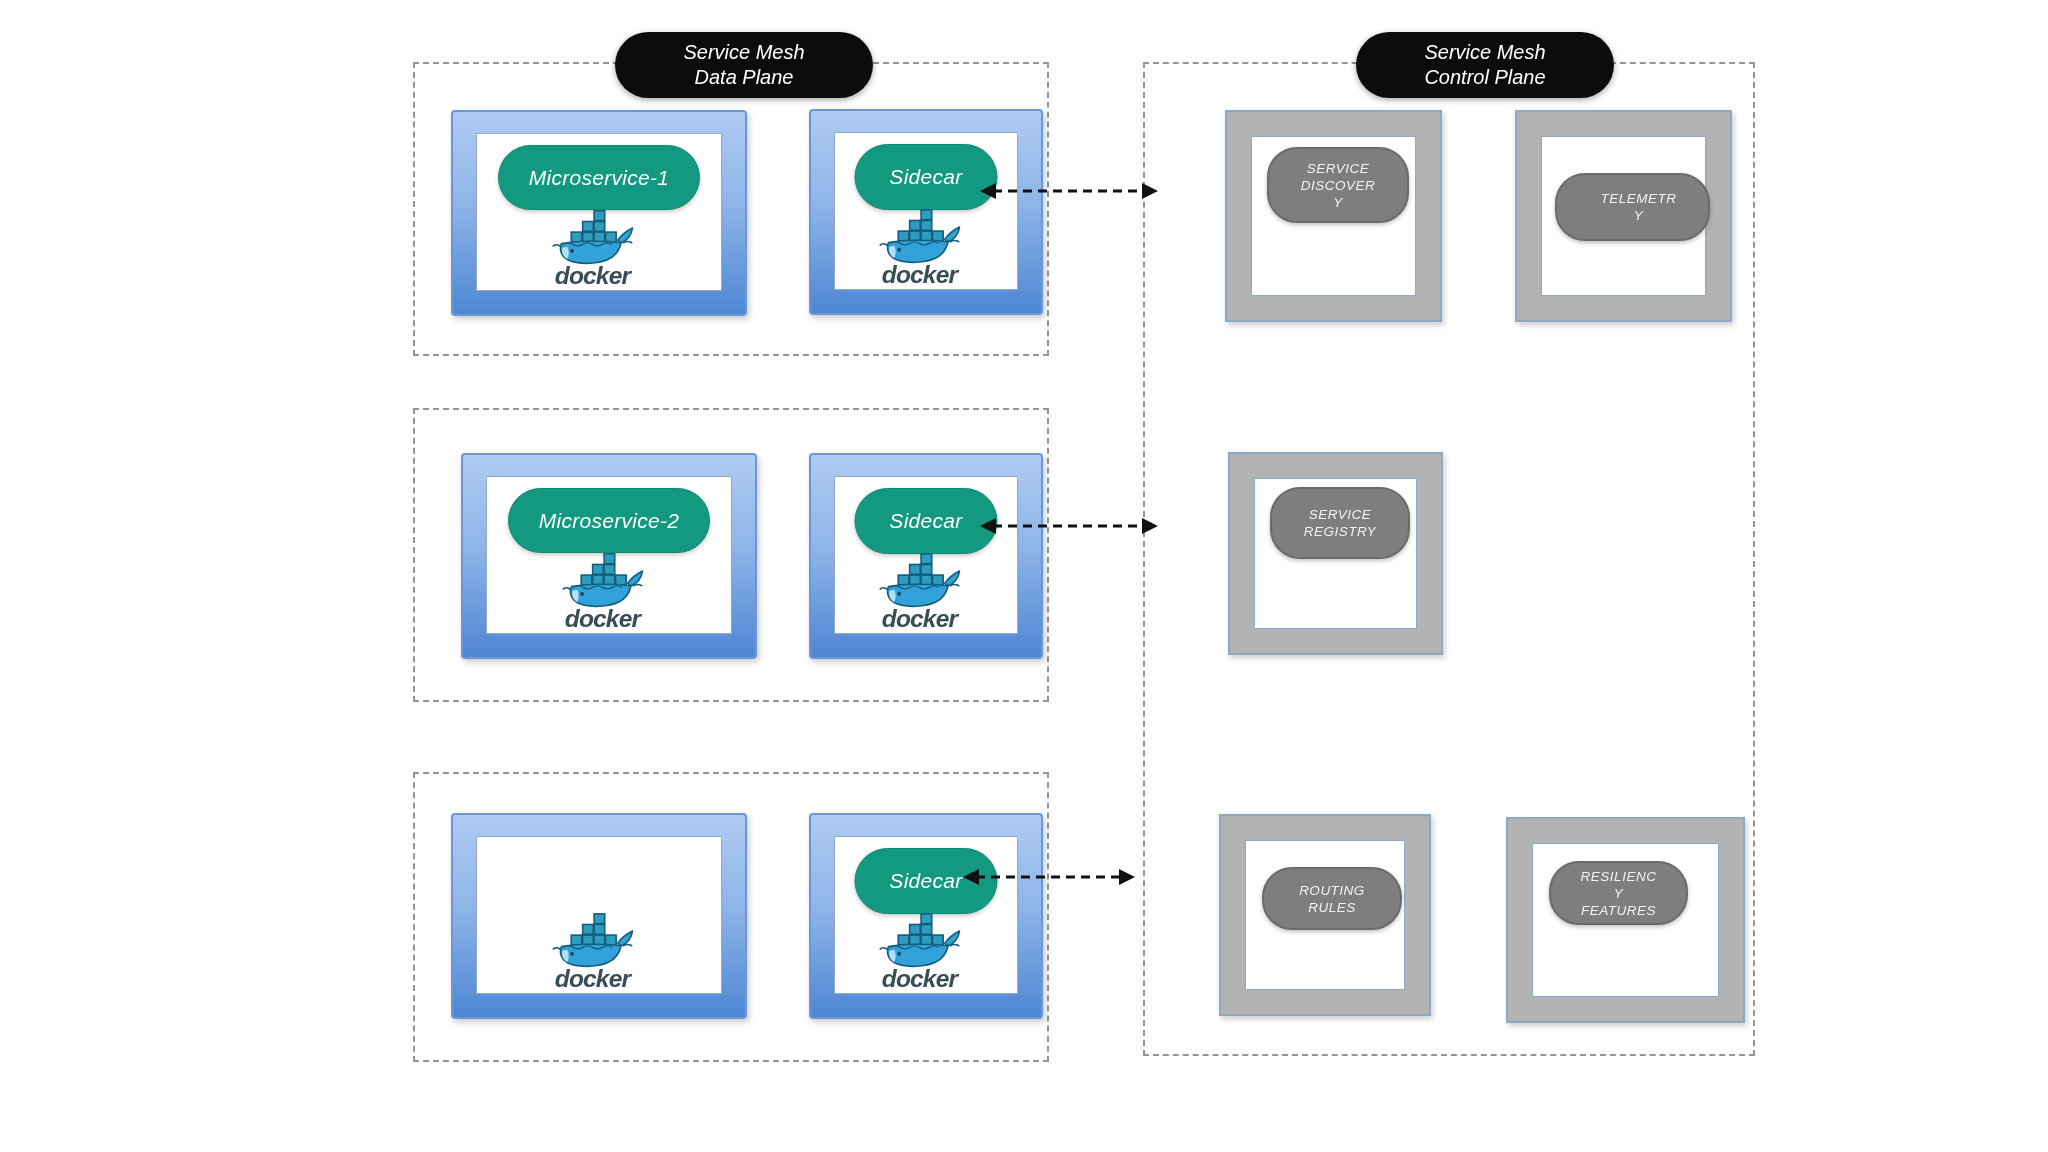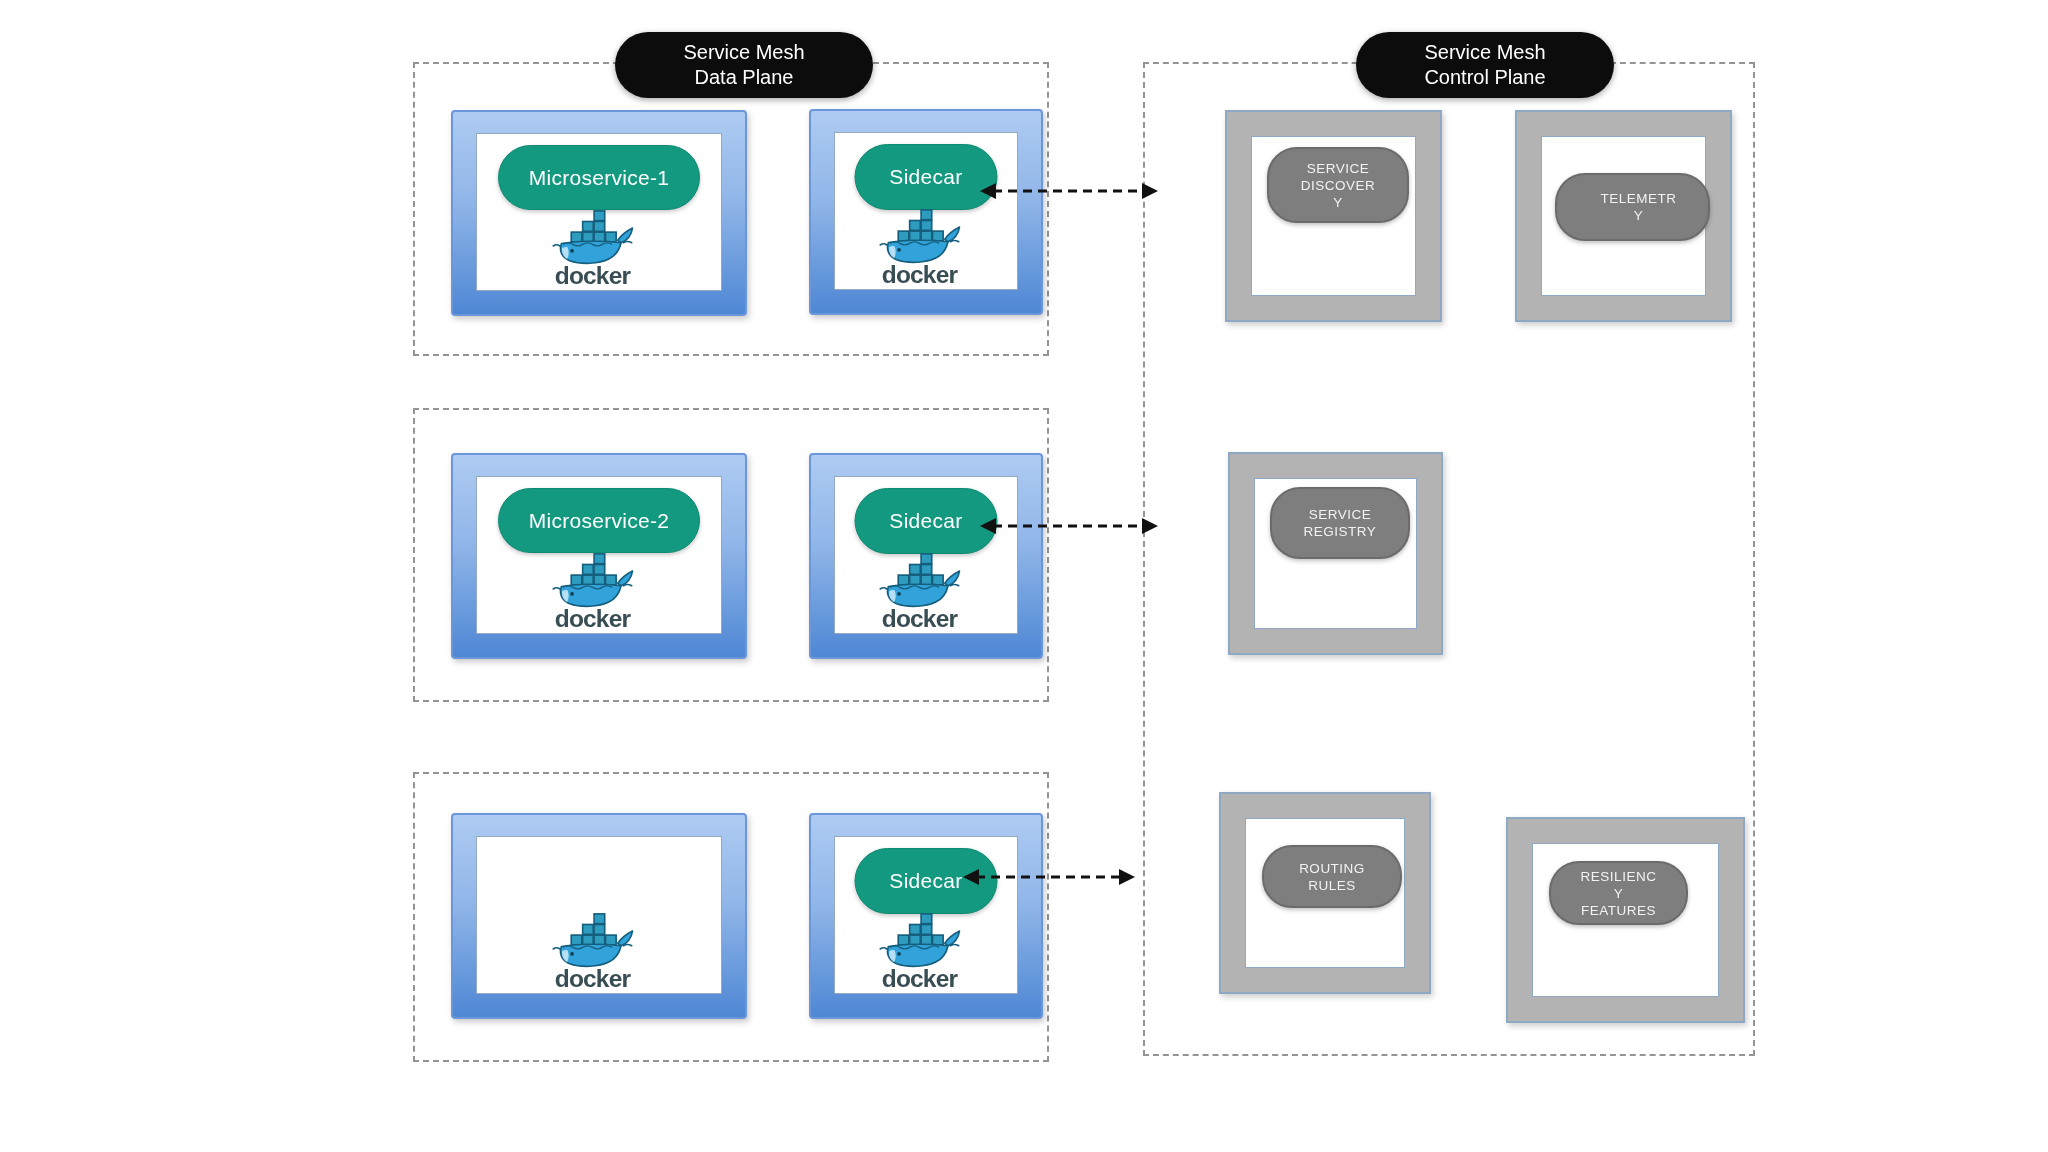--- a/index.html
+++ b/index.html
@@ -1,17 +1,17 @@
 <!DOCTYPE html>
 <html><head>
 <meta charset="utf-8">
 <style>
   html,body{margin:0;padding:0;background:#fff;}
   .canvas{position:relative;width:2044px;height:1152px;background:#ffffff;overflow:hidden;
-          font-family:"Liberation Sans",sans-serif;}
+          font-family:"Liberation Sans",sans-serif;font-style:italic;}
 
   
   .dashed-box{position:absolute;border:2px dashed #949494;background:transparent;z-index:1;}
   .pos-dp1{left:413px;top:62px;width:632px;height:290px;}
   .pos-dp2{left:413px;top:408px;width:632px;height:290px;}
   .pos-dp3{left:413px;top:772px;width:632px;height:286px;}
   .pos-cp {left:1143px;top:62px;width:608px;height:990px;}
 
   
   .plane-label{position:absolute;background:#0c0c0c;color:#ffffff;border-radius:34px;
@@ -21,41 +21,41 @@
   .pos-dp-label{left:615px;top:32px;width:258px;height:66px;}
   .pos-cp-label{left:1356px;top:32px;width:258px;height:66px;}
 
   
   .docker-box{position:absolute;z-index:3;border:2px solid #6b97da;border-radius:4px;
               background:linear-gradient(180deg,#aecbf2 0%,#8fb5e8 45%,#4e87d4 100%);
               box-shadow:2px 3px 6px rgba(0,0,0,.22);}
   .ms{width:292px;height:202px;}
   .sc{width:214px;height:202px;padding-left:16px;}
   .pos-ms1{left:451px;top:110px;} .pos-sc1{left:809px;top:109px;}
-  .pos-ms2{left:451px;top:453px;} .pos-sc2{left:809px;top:453px;}
+  .pos-ms2{left:461px;top:453px;} .pos-sc2{left:809px;top:453px;}
   .pos-ms3{left:451px;top:813px;} .pos-sc3{left:809px;top:813px;}
   .docker-inner{position:absolute;left:23px;top:21px;right:23px;bottom:23px;
                 background:#ffffff;border:1px solid #93a9bd;}
   .teal-pill{position:absolute;top:11px;left:50%;transform:translateX(-50%);
              background:#12997f;border:1px solid #0e8a72;border-radius:33px;color:#fff;
              display:flex;align-items:center;justify-content:center;
              font-size:21px;letter-spacing:.3px;box-shadow:0 2px 4px rgba(0,0,0,.22);}
   .teal-wide{width:200px;height:63px;}
   .teal-narrow{width:141px;height:64px;}
   .docker-logo{position:absolute;left:50%;transform:translateX(-50%);top:71px;
                width:98px;height:82px;}
 
   
   .gray-box{position:absolute;z-index:3;background:#b3b3b3;border:2px solid #8fa9c4;
             box-shadow:2px 3px 6px rgba(0,0,0,.2);margin-left:16px;}
   .pos-g1{left:1209px;top:110px;width:213px;height:208px;}
   .pos-g2{left:1499px;top:110px;width:213px;height:208px;}
   .pos-g3{left:1212px;top:452px;width:211px;height:199px;}
   .pos-g4{left:1491px;top:453px;width:208px;height:198px;}
-  .pos-g5{left:1203px;top:792px;width:208px;height:198px;}
+  .pos-g5{left:1203px;top:814px;width:208px;height:198px;}
   .pos-g6{left:1490px;top:817px;width:211px;height:202px;padding-left:24px;}
   .gray-inner{position:absolute;left:24px;top:24px;right:24px;bottom:24px;
               background:#ffffff;border:1px solid #8fa9c4;}
   .gray-pill{position:absolute;background:#7e7e7e;border:2px solid #6b6b6b;border-radius:30px;
              color:#f2f2f2;display:flex;align-items:center;justify-content:center;
              text-align:center;font-size:13.5px;line-height:17px;letter-spacing:.5px;
              white-space:pre-line;box-shadow:0 2px 4px rgba(0,0,0,.25);}
   .gp1{left:15px;top:10px;width:138px;height:72px;}
   .gp2{left:13px;top:36px;width:139px;height:64px;padding-left:12px;}
   .gp3{left:15px;top:8px;width:136px;height:68px;}

